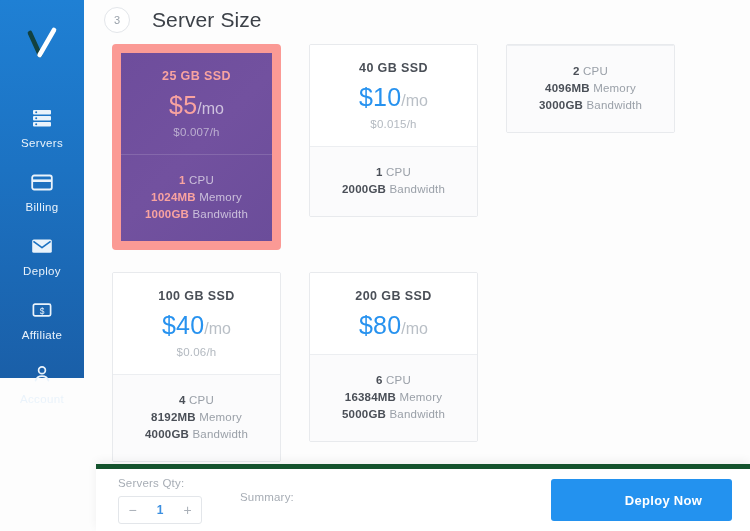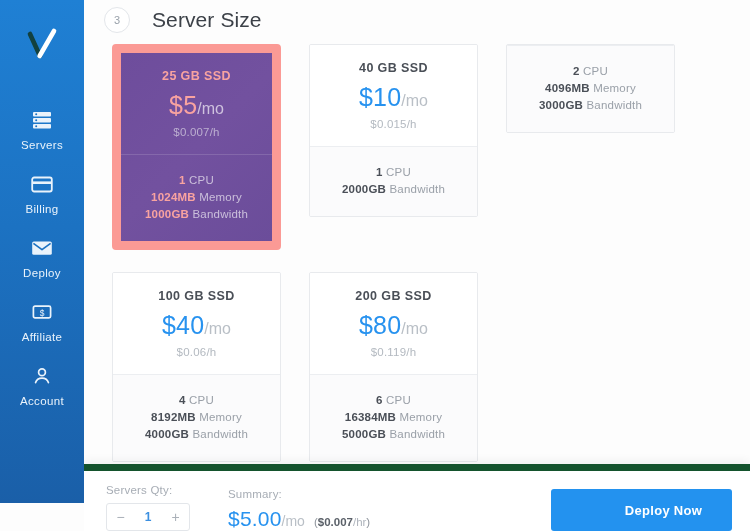--- a/index.html
+++ b/index.html
@@ -6,21 +6,21 @@
   html, body {
     width: 750px; height: 531px;
     overflow: hidden;
     font-family: "Liberation Sans", sans-serif;
     background: #ffffff;
   }
   #app { position: relative; width: 750px; height: 531px; display: flex; background: #fdfdfd; }
 
   
   .sidebar {
-    width: 84px; height: 503px; flex: 0 0 84px;
+    width: 84px; height: 378px; flex: 0 0 84px;
     background: linear-gradient(180deg, #1f80d4 0%, #1c72c2 45%, #1a5fa8 100%);
     display: flex; flex-direction: column; align-items: center;
     padding-top: 22px;
     position: relative;
     z-index: 5;
   }
   .logo { width: 46px; height: 46px; display: flex; align-items: center; justify-content: center; margin-bottom: 30px; }
   .nav-item {
     width: 84px;
     display: flex; flex-direction: column; align-items: center;
@@ -94,25 +94,25 @@
   .card.selected .bottom { background: transparent; border-top: 1px solid rgba(255,255,255,.14); }
   .card.selected .size-label { color: #f9a3a0; }
   .card.selected .price .amount { color: #f9a3a0; }
   .card.selected .price .per { color: #cfc2de; }
   .card.selected .hourly { color: #bcafd0; }
   .card.selected .spec { color: #cbbfdb; }
   .card.selected .spec b { color: #f9a3a0; }
 
   
   .footer {
-    position: absolute; left: 0; right: 0; bottom: 0;
+    position: absolute; left: 12px; right: 0; bottom: 0;
     height: 67px; background: #ffffff;
-    border-top: 7px solid #14532d;
+    border-top: 5px solid #14532d;
     box-shadow: 0 -3px 9px rgba(0,0,0,.055);
-    display: flex; align-items: flex-end;
+    display: flex; align-items: center;
     padding: 0 18px 0 22px;
     z-index: 10;
   }
   .f-group { display: flex; flex-direction: column; justify-content: center; }
   .f-label { font-size: 11.5px; color: #a7adb5; margin-bottom: 7px; letter-spacing: .2px; }
   .stepper {
     display: flex; align-items: center;
     border: 1px solid #e3e6ea; border-radius: 3px;
     height: 28px; width: 84px; background: #fff;
   }
@@ -280,21 +280,20 @@
           </div>
         </div>
 
         <div class="card-slot">
           <div class="card">
             <div class="top">
               <div class="size-label">200 GB SSD</div>
               <div class="price">
                 <span class="amount">$80</span><span class="per">/mo</span>
               </div>
-              <div class="hourly">$0.119/h</div>
             </div>
             <div class="bottom">
               <div class="spec"><b>6</b> <span>CPU</span></div>
               <div class="spec"><b>16384MB</b> <span>Memory</span></div>
               <div class="spec"><b>5000GB</b> <span>Bandwidth</span></div>
             </div>
           </div>
         </div>
 
       </div>
@@ -313,24 +312,19 @@
         <div class="f-label">Servers Qty:</div>
         <div class="stepper">
           <div class="btn">−</div>
           <div class="val">1</div>
           <div class="btn">+</div>
         </div>
       </div>
 
       <div class="f-group summary">
         <div class="f-label">Summary:</div>
-        <div class="sum-line">
-          <span class="sum-amount">$5.00</span>
-            <span class="sum-per">/mo</span>
-          <span class="sum-hourly"><span>(</span><span class="h-amt">$0.007</span><span class="h-per">/hr</span><span>)</span></span>
-        </div>
       </div>
 
       <button class="deploy-btn">Deploy Now</button>
     </div>
   </section>
 
 </div>
 
 </body></html>

